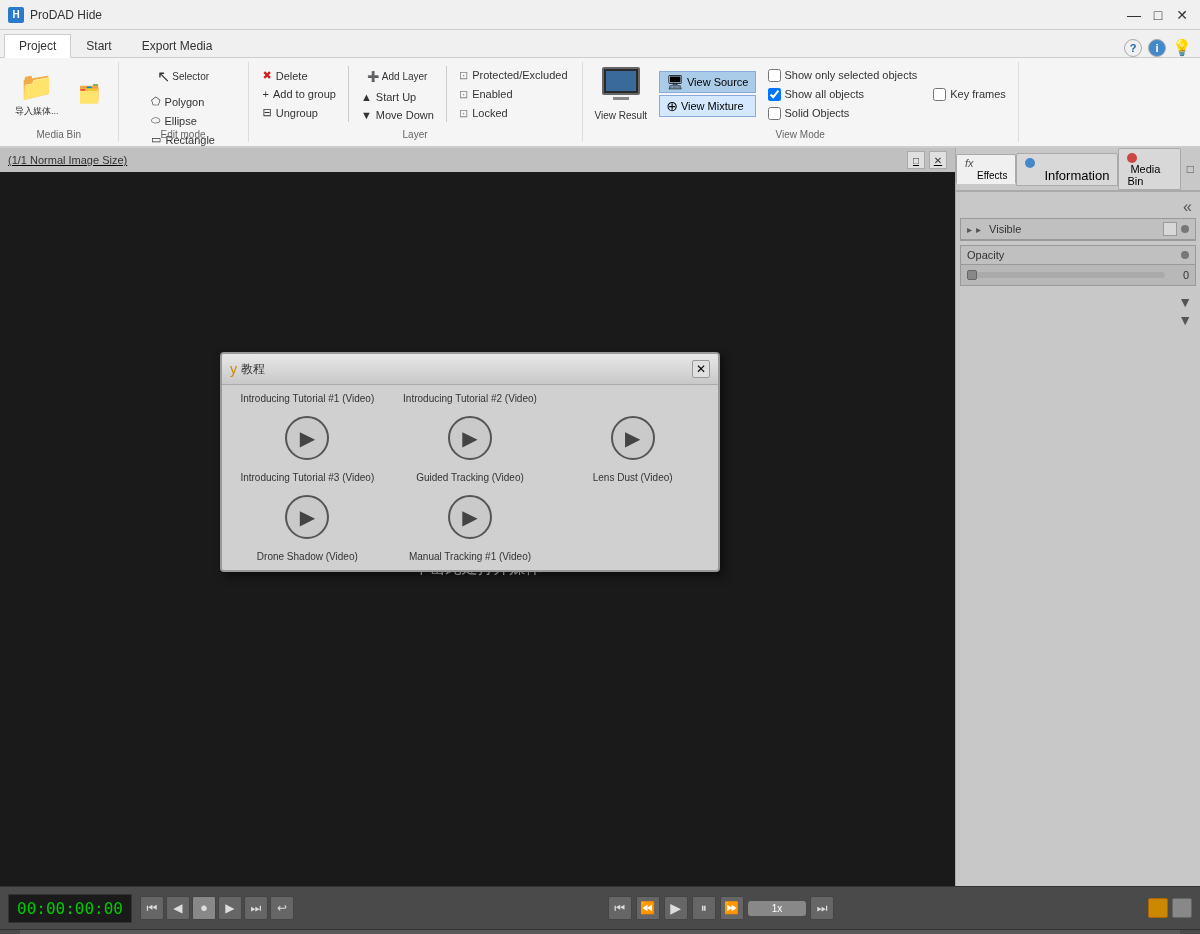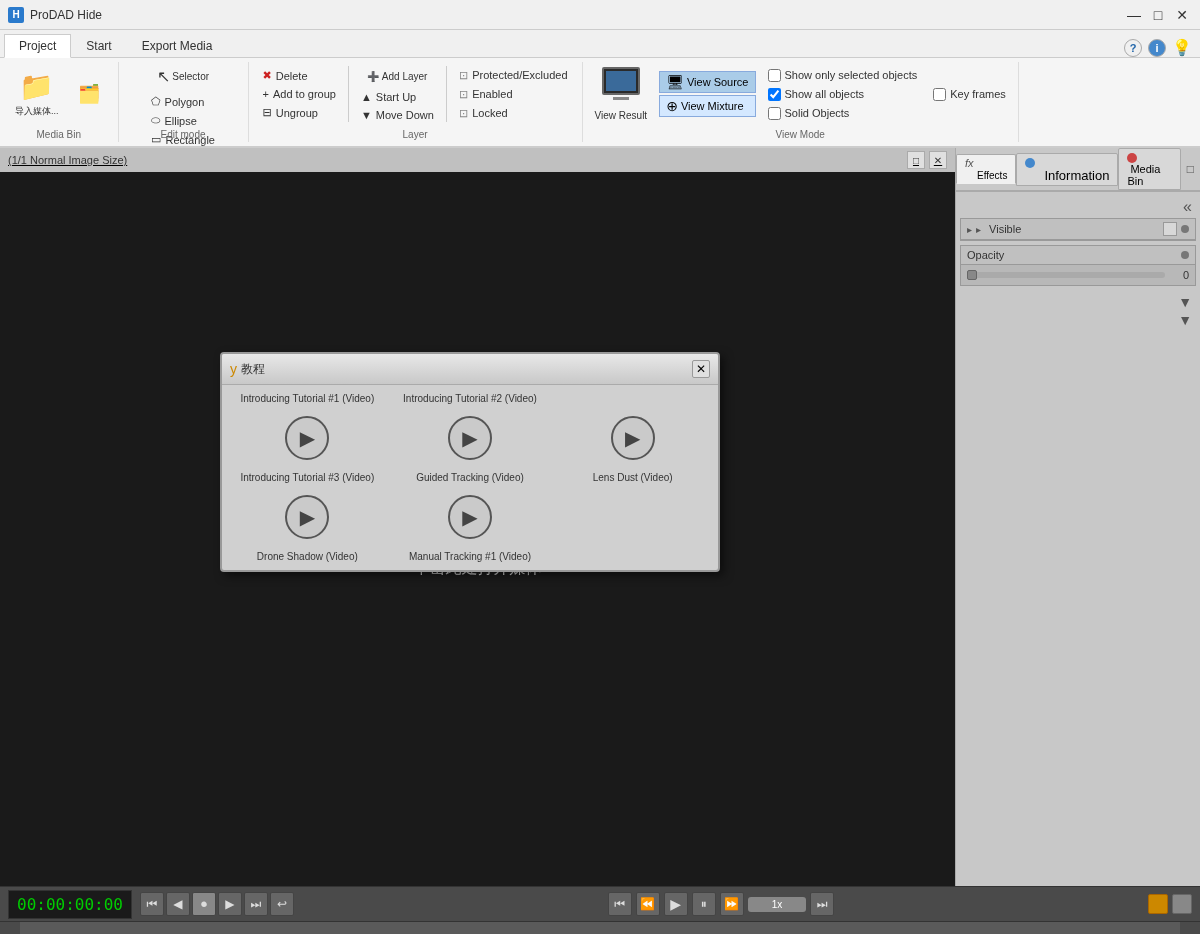--- a/index.html
+++ b/index.html
@@ -49,21 +49,21 @@
     #right-panel-body { flex: 1; overflow-y: auto; padding: 4px; }
     .panel-section { background: #b8b8b8; margin-bottom: 4px; border: 1px solid #999; }
     .panel-section-header { background: #c0c0c0; padding: 3px 6px; font-size: 11px; color: #333; display: flex; align-items: center; justify-content: space-between; cursor: pointer; border-bottom: 1px solid #999; }
     .panel-slider-area { padding: 4px 6px; }
     .panel-track { background: #aaa; height: 6px; border-radius: 3px; position: relative; margin: 2px 0; }
     .panel-track-thumb { width: 10px; height: 10px; background: #888; border: 1px solid #666; border-radius: 2px; position: absolute; top: -2px; left: 0; cursor: pointer; }
     .opacity-value { font-size: 11px; color: #333; min-width: 20px; text-align: right; }
 
     
     #transport-area { height: 200px; background: #555; display: flex; flex-direction: column; }
-    #transport-bar { height: 36px; background: #4a4a4a; display: flex; align-items: center; padding: 0 8px; gap: 8px; border-top: 1px solid #333; border-bottom: 1px solid #333; }
+    #transport-bar { height: 44px; background: #4a4a4a; display: flex; align-items: center; padding: 0 8px; gap: 8px; border-top: 1px solid #333; border-bottom: 1px solid #333; }
     #timecode { background: #1a1a1a; color: #00cc00; font-family: monospace; font-size: 16px; padding: 4px 8px; border: 1px solid #333; min-width: 110px; }
     .transport-btn { width: 24px; height: 24px; background: #666; border: 1px solid #444; border-radius: 2px; cursor: pointer; display: flex; align-items: center; justify-content: center; font-size: 12px; color: #ddd; }
     .transport-center { flex: 1; display: flex; align-items: center; justify-content: center; gap: 4px; }
     .speed-badge { background: #888; color: white; font-size: 10px; padding: 2px 24px; border-radius: 3px; }
     #timeline-ruler { height: 20px; background: #5a5a5a; border-bottom: 1px solid #333; display: flex; align-items: center; padding: 0 4px; overflow: hidden; position: relative; }
 
     
     .view-source-btn { background: #d4e8ff; border: 1px solid #88aadd; padding: 2px 6px; display: flex; align-items: center; gap: 3px; cursor: pointer; font-size: 11px; }
     .view-source-btn.active { background: #aacce8; }
 

